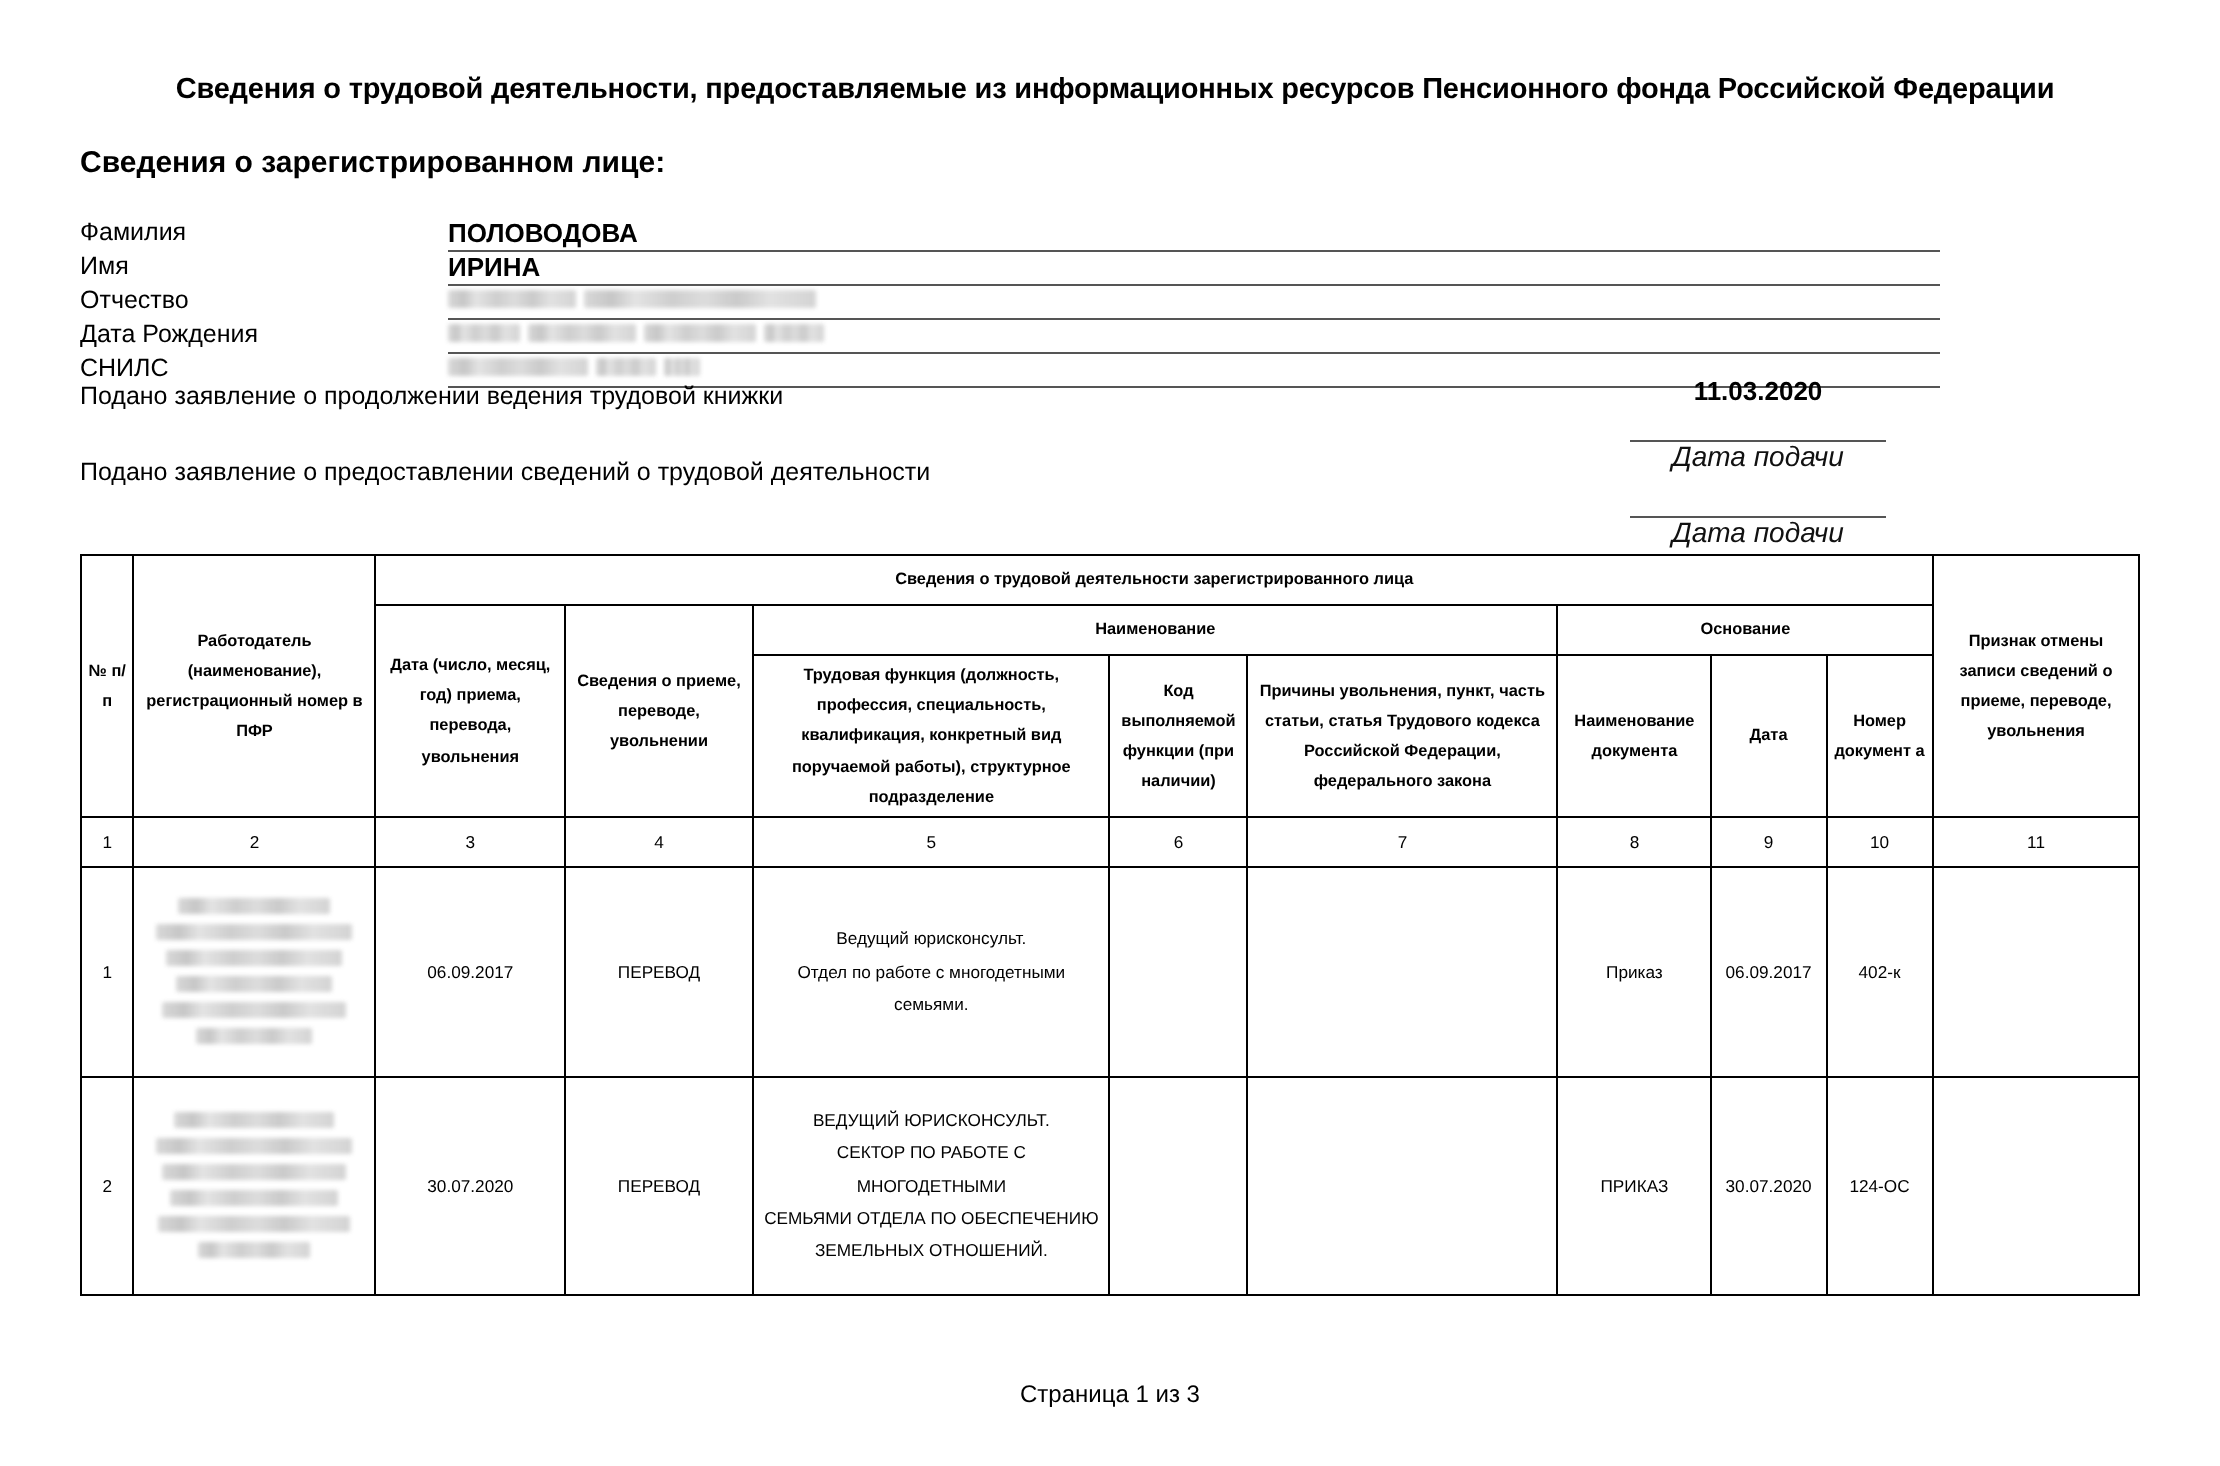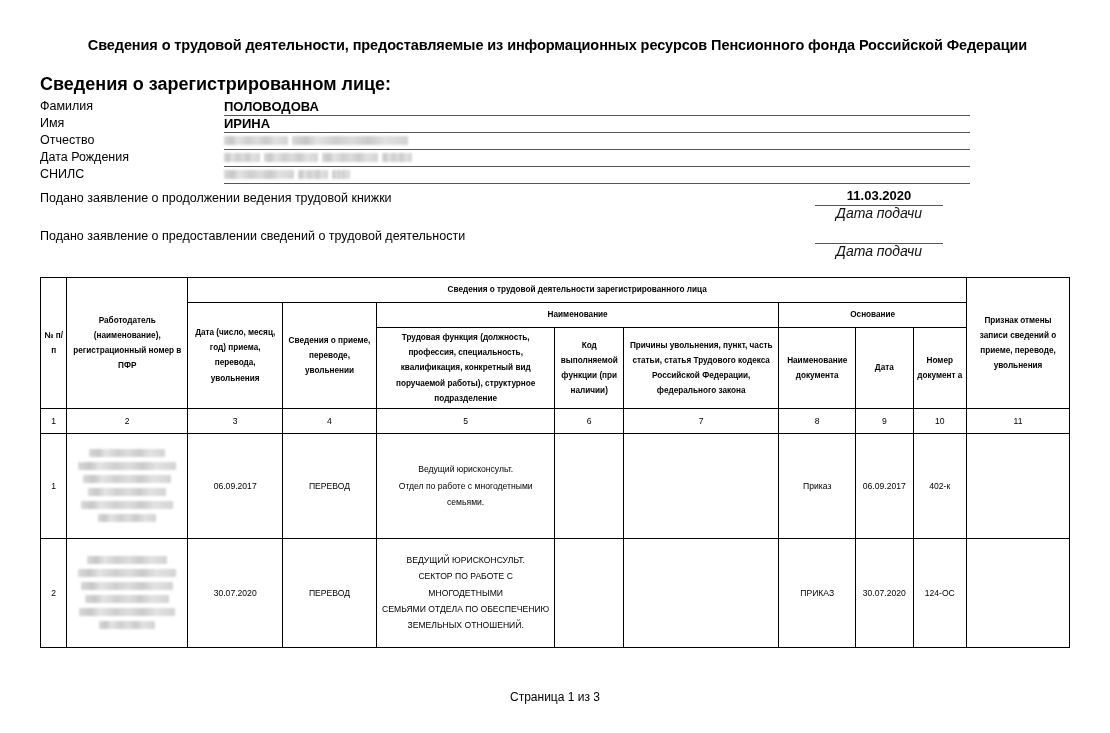--- a/index.html
+++ b/index.html
@@ -37,23 +37,23 @@
   }
 
   
   .person-block {
     position: absolute;
     left: 40px;
     top: 72px;
     width: 960px;
   }
   .person-heading {
-    font-size: 18px;
-    font-weight: bold;
-    margin-bottom: 2px;
+    font-size: 15px;
+    font-weight: bold;
+    margin-bottom: 16px;
     line-height: 1.35;
   }
   .person-row {
     position: relative;
     height: 17px;
     line-height: 17px;
   }
   .person-label {
     position: absolute;
     left: 0;
@@ -115,21 +115,21 @@
     position: absolute;
     width: 128px;
     text-align: center;
   }
   .date-field .date-value {
     font-size: 13px;
     font-weight: bold;
     line-height: 16px;
     height: 16px;
     border-bottom: 1px solid #555555;
-    padding-bottom: 1px;
+    padding-bottom: 16px;
   }
   .date-field .date-caption {
     font-size: 14px;
     font-style: italic;
     line-height: 12px;
     padding-top: 1px;
     color: #111111;
   }
   .df-1 { left: 815px; top: 188px; }
   .df-2 { left: 815px; top: 226px; }

